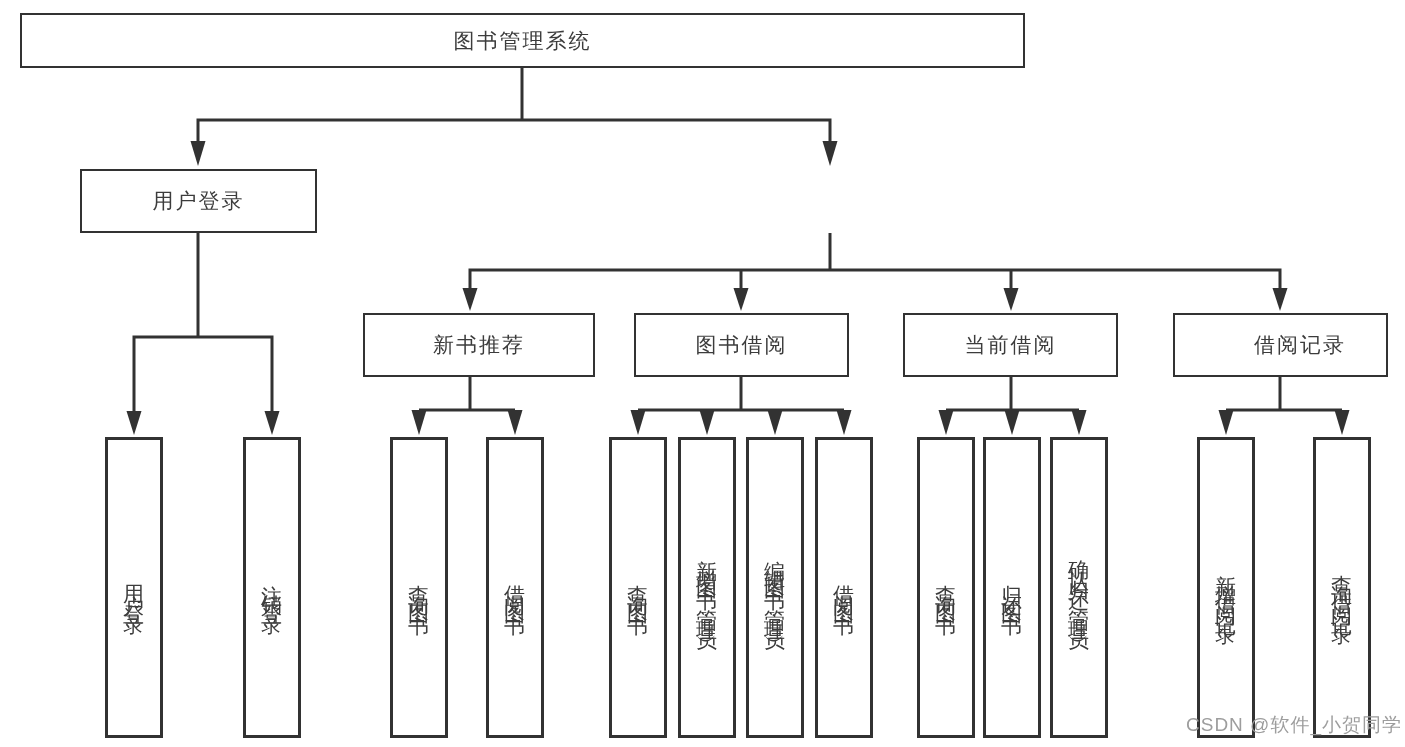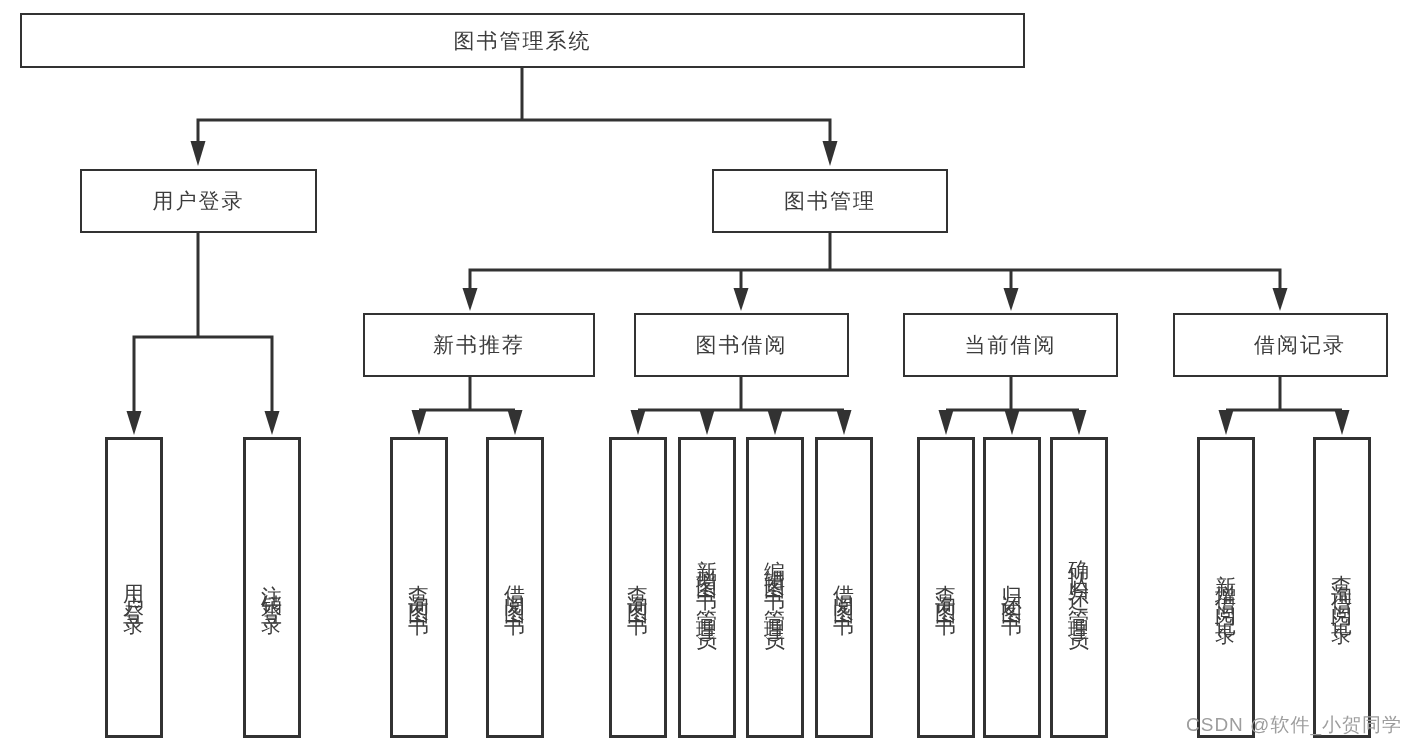--- a/index.html
+++ b/index.html
@@ -102,23 +102,20 @@
     </g>
   </svg>
 
   <div class="node root">
     <span>图书管理系统</span>
   </div>
 
   <div class="node" style="left:80px;top:169px;width:237px;height:64px;">
     <span>用户登录</span>
   </div>
-  <div class="node" style="left:712px;top:169px;width:236px;height:64px;">
-    <span>图书管理</span>
-  </div>
 
   <div class="node" style="left:363px;top:313px;width:232px;height:64px;">
     <span>新书推荐</span>
   </div>
   <div class="node" style="left:903px;top:313px;width:215px;height:64px;">
     <span>当前借阅</span>
   </div>
   <div class="node" style="left:634px;top:313px;width:215px;height:64px;">
     <span>图书借阅</span>
   </div>

